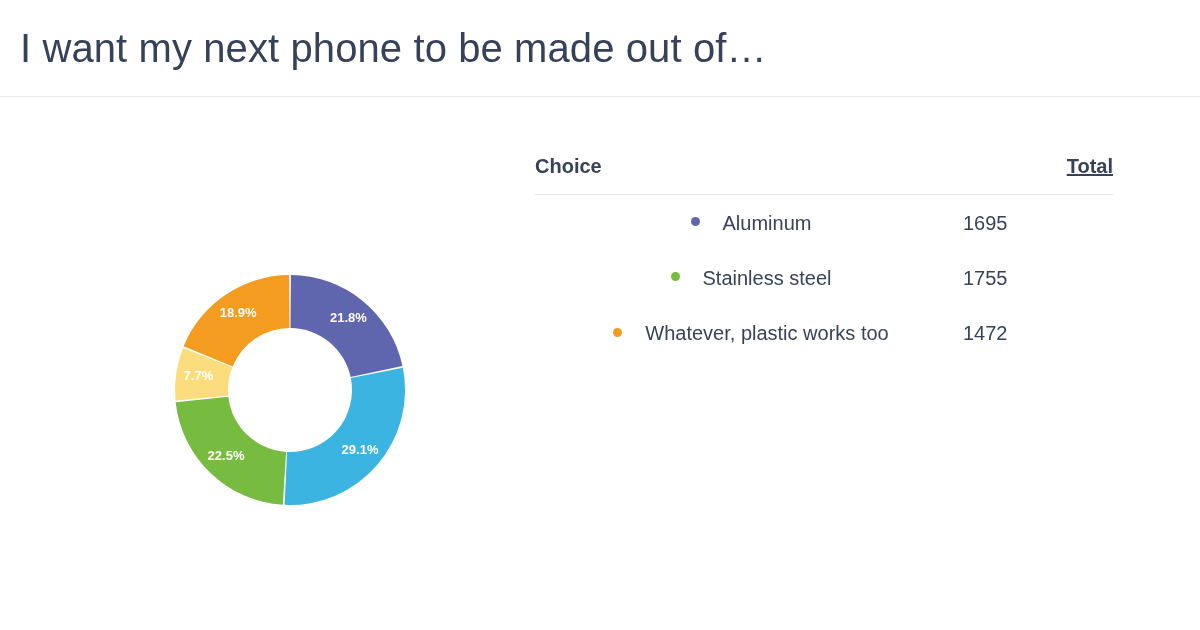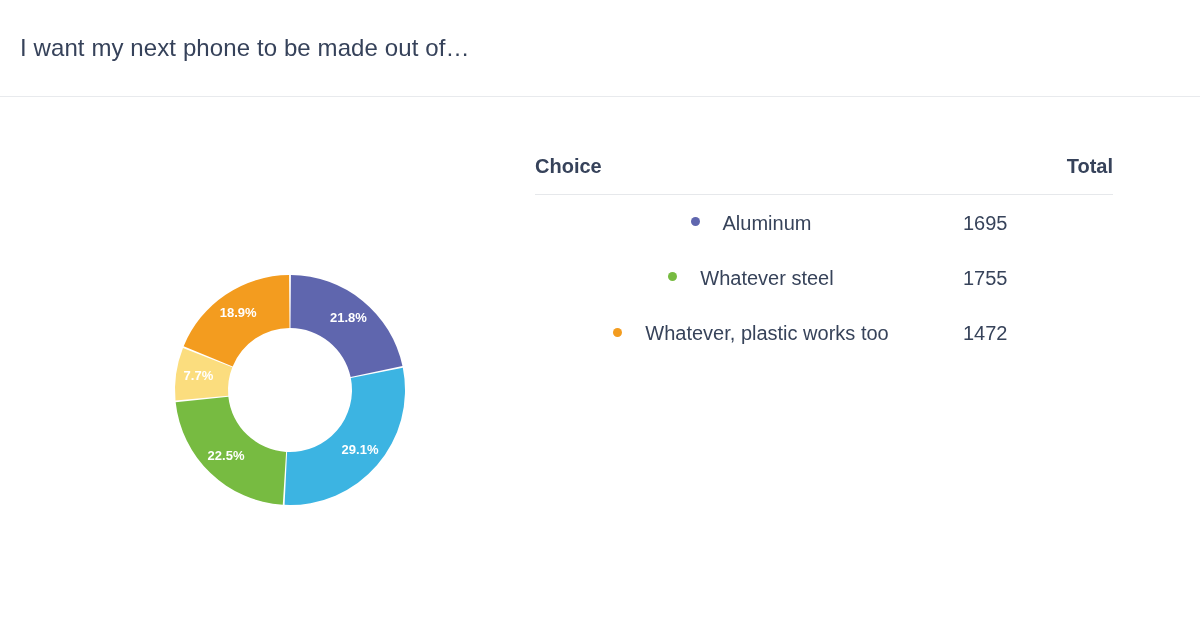--- a/index.html
+++ b/index.html
@@ -25,21 +25,21 @@
   
   .poll-header {
     height: 97px;
     box-sizing: border-box;
     border-bottom: 1px solid #e8eaed;
     display: flex;
     align-items: center;
     padding: 0 20px;
   }
   .poll-title {
-    font-size: 24px;
+    font-size: 40px;
     font-weight: 400;
     color: #36425a;
     letter-spacing: 0.1px;
     line-height: 1.2;
     white-space: nowrap;
   }
 
   
   .poll-body {
     display: flex;
@@ -87,20 +87,21 @@
     border-bottom: 1px solid #e6e8eb;
   }
   th.col-choice {
     text-align: left;
     padding-left: 36px;
   }
   th.col-total {
     text-align: right;
     width: 150px;
     padding-right: 8px;
+    text-decoration: underline;
   }
   table.legend-table td {
     font-size: 20px;
     font-weight: 400;
     color: #37435a;
     padding: 16px 0 15px 0;
     vertical-align: middle;
   }
   td.cell-choice {
     text-align: center;
@@ -163,21 +164,21 @@
             <th class="col-choice">Choice</th>
             <th class="col-total">Total</th>
           </tr>
         </thead>
         <tbody id="legend-body">
             <tr>
               <td class="cell-choice"><span class="legend-dot" style="background: rgb(95, 102, 174);"></span><span class="legend-label">Aluminum</span></td>
               <td class="cell-total">1695</td>
             </tr>
             <tr>
-              <td class="cell-choice"><span class="legend-dot" style="background: rgb(119, 187, 65);"></span><span class="legend-label">Whatever steel</span></td>
+              <td class="cell-choice"><span class="legend-dot" style="background: rgb(119, 187, 65);"></span><span class="legend-label">Stainless steel</span></td>
               <td class="cell-total">1755</td>
             </tr>
             <tr>
               <td class="cell-choice"><span class="legend-dot" style="background: rgb(243, 156, 31);"></span><span class="legend-label">Whatever, plastic works too</span></td>
               <td class="cell-total">1472</td>
             </tr>
           </tbody>
       </table>
     </div>
 

